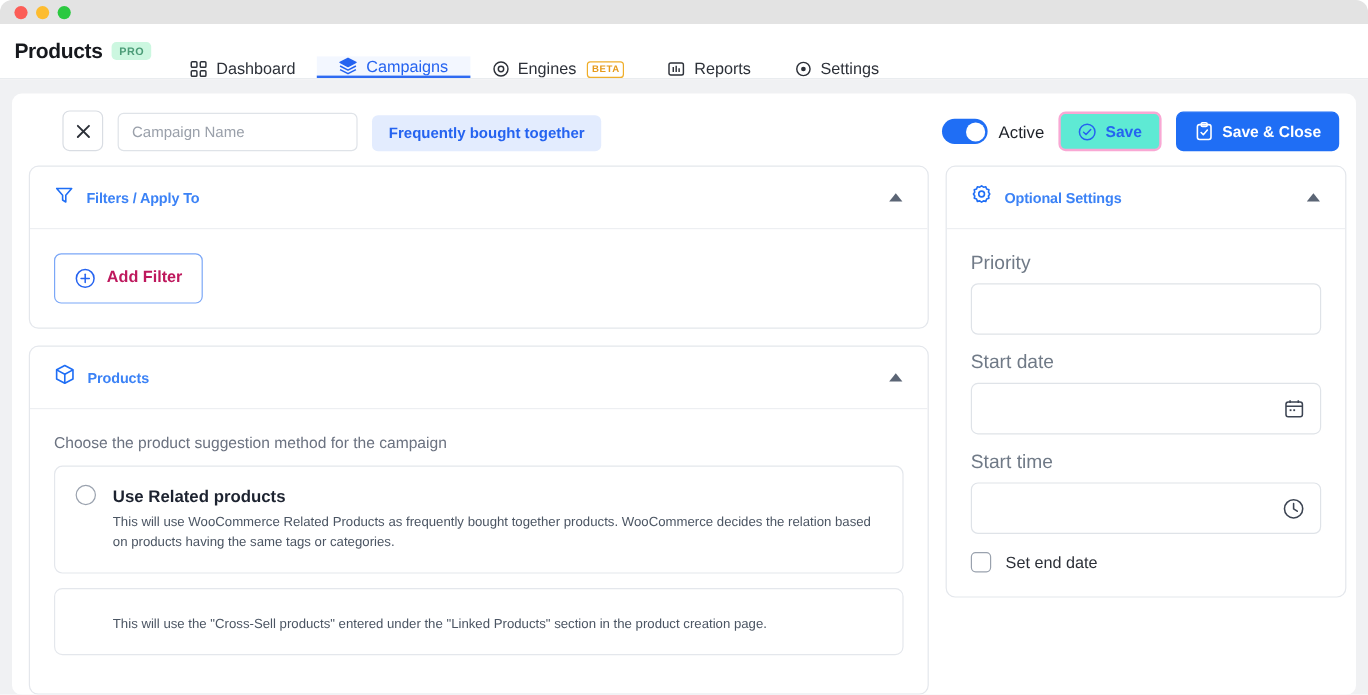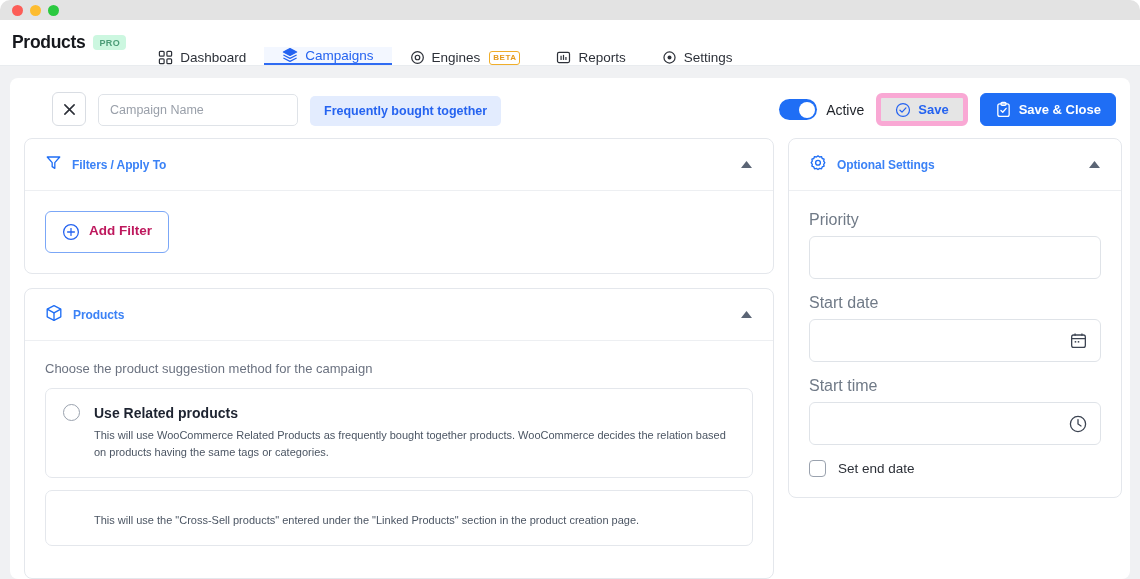--- a/index.html
+++ b/index.html
@@ -127,22 +127,22 @@
     background: #fff;
   }
   .toggle-label { font-size: 14px; color: #1e2229; font-weight: 500; }
   .btn {
     display: flex; align-items: center; gap: 7px;
     height: 33px; padding: 0 14px;
     border-radius: 6px; font-size: 13px; font-weight: bold;
     cursor: pointer; white-space: nowrap;
   }
   .btn-outline {
-    background: #e5e5e5; color: #2563f0;
-    border: 5px solid #f9a8d4;
+    background: #5eead4; color: #2563f0;
+    border: 2px solid #f9a8d4;
   }
   .btn-primary {
     background: #1f6ef5; color: #fff; border: 1px solid #1f6ef5;
   }
 
   
   .cols { display: flex; gap: 14px; }
   .col-left  { width: 750px; flex: none; }
   .col-right { width: 334px; flex: none; }
 

